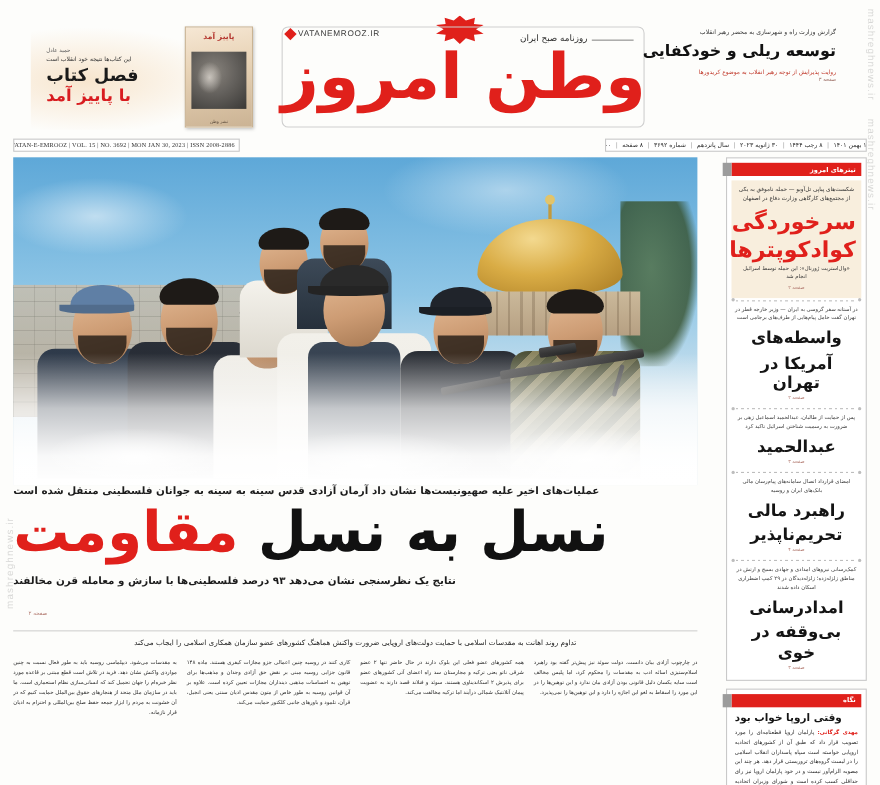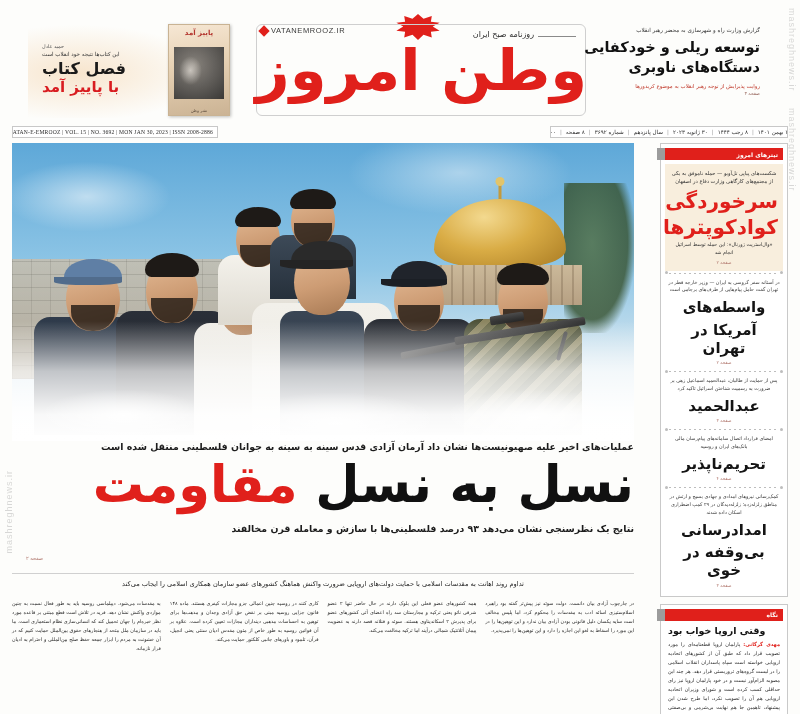--- a/index.html
+++ b/index.html
@@ -261,21 +261,21 @@
   }
   .gun {
     position:absolute;
     background: linear-gradient(180deg,#4c4c4c,#262626);
     border-radius:2px;
   }
 
   
   .headwrap {
     position: absolute; left: 12px; top: 441px; width: 622px;
-    text-align: right; direction: rtl;
+    text-align: left; direction: rtl;
   }
   .hl-kicker {
     font-size: 9.4px; font-weight: bold; color: #1c1c1c; letter-spacing: -0.2px;
     line-height: 1.3; margin-bottom: 6px;
   }
   .hl-main {
     font-size: 51px; font-weight: bold; line-height: 1.02; letter-spacing: -2px;
     white-space: nowrap; margin: 2px 0 4px 0;
   }
   .hl-main .hl-red { color: #e0201b; }
@@ -406,21 +406,20 @@
       <div class="logo-crown"></div>
       <div class="logo-block">
         <div class="logo-word">وطن امروز</div>
       </div>
       <div class="tagline-rule"></div>
       <div class="logo-tagline">روزنامه صبح ایران</div>
 
       <div class="tr-head">
         <div class="trh-kicker">گزارش وزارت راه و شهرسازی به محضر رهبر انقلاب</div>
         <div class="trh-l1">توسعه ریلی و خودکفایی</div>
-        <div class="trh-l2">دستگاه‌های ناوبری</div>
         <div class="trh-sub">روایت پذیرایش از توجه رهبر انقلاب به موضوع کریدورها</div>
         <div class="trh-pg">صفحه ۳</div>
       </div>
 
     </div>
   </div>
 
   <div class="strip strip-left">VATAN-E-EMROOZ | VOL. 15 | NO. 3692 | MON JAN 30, 2023 | ISSN 2008-2886</div>
   <div class="strip strip-right">
     <span>دوشنبه ۱۰ بهمن ۱۴۰۱</span>
@@ -557,20 +556,21 @@
       <div class="dots"></div>
       <div class="s-item">
         <div class="si-kicker">پس از حمایت از طالبان، عبدالحمید اسماعیل زهی بر ضرورت به رسمیت شناختن اسرائیل تاکید کرد</div>
         <div class="si-title">عبدالحمید</div>
         <div class="si-pg">صفحه ۳</div>
       </div>
 
       <div class="dots"></div>
       <div class="s-item">
         <div class="si-kicker">امضای قرارداد اتصال سامانه‌های پیام‌رسان مالی بانک‌های ایران و روسیه</div>
+        <div class="si-title">راهبرد مالی</div>
         <div class="si-title">تحریم‌ناپذیر</div>
         <div class="si-pg">صفحه ۴</div>
       </div>
 
       <div class="dots"></div>
       <div class="s-item">
         <div class="si-kicker">کمک‌رسانی نیروهای امدادی و جهادی بسیج و ارتش در مناطق زلزله‌زده؛ زلزله‌دیدگان در ۲۹ کمپ اضطراری اسکان داده شدند</div>
         <div class="si-title">امدادرسانی</div>
         <div class="si-title">بی‌وقفه در خوی</div>
         <div class="si-pg">صفحه ۳</div>

